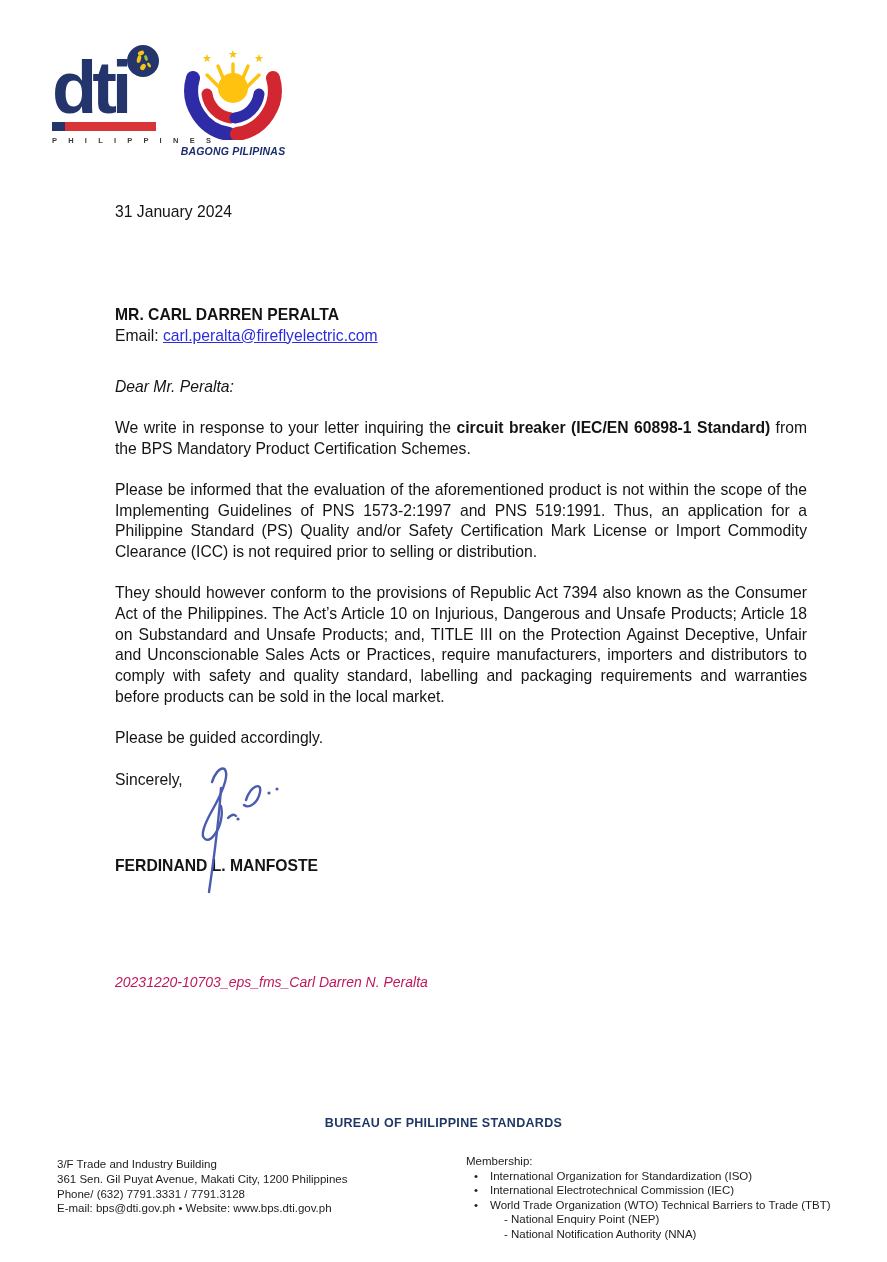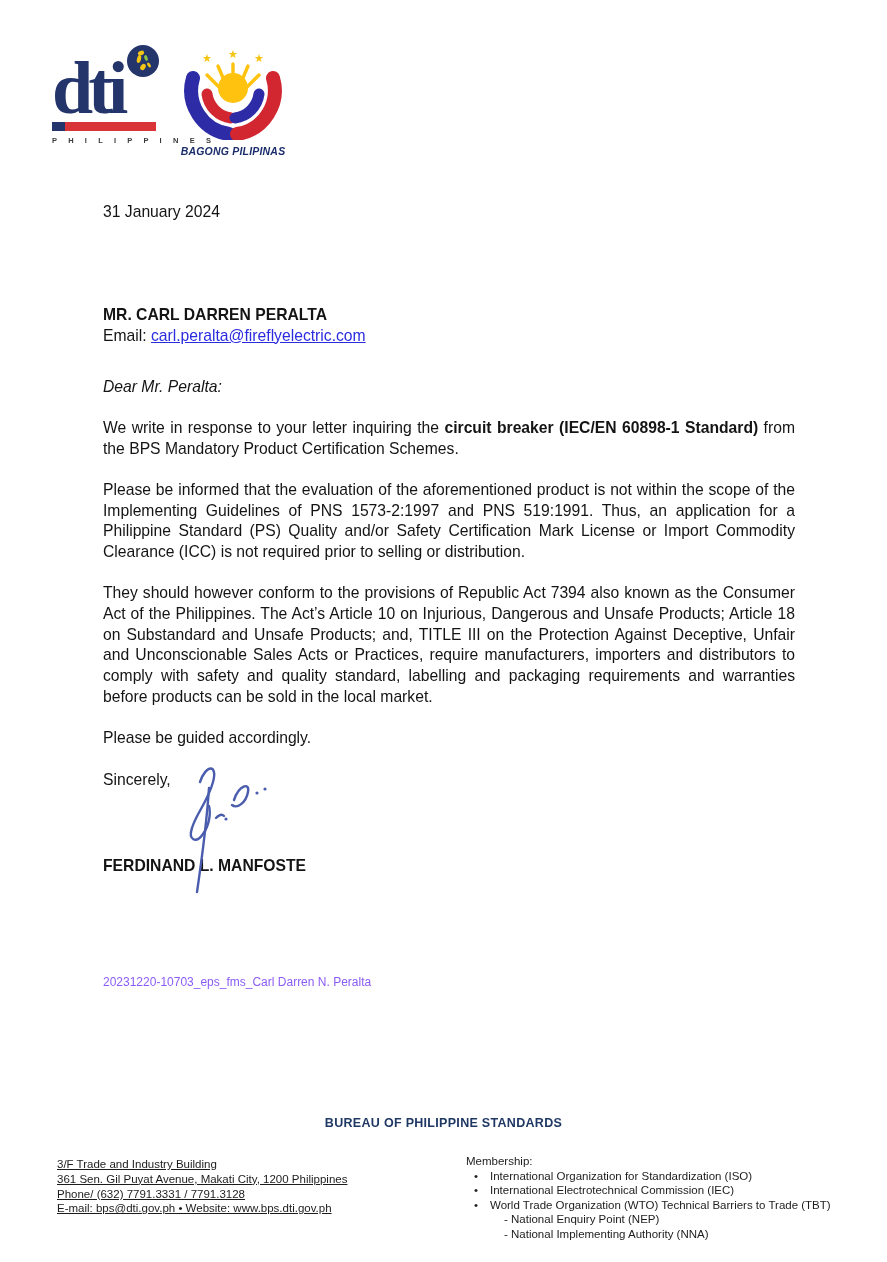--- a/index.html
+++ b/index.html
@@ -12,67 +12,67 @@
     font-family:"Liberation Sans", sans-serif;
     color:#111111;
     overflow:hidden;
   }
 
   
   .logos { position:absolute; top:44px; left:52px; display:flex; gap:18px; align-items:flex-start; }
   .dti { position:relative; width:104px; }
   .dti-word {
     font-weight:bold; font-size:74px; line-height:0.82;
-    letter-spacing:-5px; color:#24356B; padding-top:14px;font-family:Liberation Serif, serif;
+    letter-spacing:-5px; color:#24356B; padding-top:14px;
   }
   .dti-globe { position:absolute; top:0px; right:-4px; }
   .dti-bar { margin-top:3px; height:9px; width:104px;
     background:linear-gradient(90deg,#24356B 0 13px,#D93438 13px); }
   .dti-country {
     margin-top:5px; font-size:7.5px; font-weight:600;
     letter-spacing:4.6px; color:#3a3a3a; white-space:nowrap;
   }
   .bagong { margin-top:4px; width:118px; text-align:center; }
   .bagong-label {
     margin-top:1px; font-size:10.5px; font-weight:bold; font-style:italic;
     color:#1B2D6B; letter-spacing:0.2px; white-space:nowrap;
   }
 
   
   .letter {
-    position:absolute; left:103px; top:202px; width:692px;
+    position:absolute; left:115px; top:202px; width:692px;
     font-size:15.7px; line-height:20.8px; color:#141414;
   }
   .letter p { text-align:justify; }
   .date-line { margin:0; }
   .recipient-block { margin-top:82px; }
   .recipient-name { font-weight:bold; }
   .email-line a, .email-line .link {
     color:#2B2BE0; text-decoration:underline; cursor:pointer;
   }
   .salutation { margin-top:31px;font-style:italic; }
   .para { margin-top:20px; }
   .closing { margin-top:20px; }
   .valediction { margin-top:21px; }
   .signer-block { margin-top:66px; position:relative; }
   .signer-name { font-weight:bold; }
   .reference {
-    margin-top:95px; font-size:12px; color:#8b5cf6;
+    margin-top:95px; font-size:14px; font-style:italic; color:#be185d;
   }
   .signature-svg { position:absolute; left:63px; top:-100px; pointer-events:none; }
 
   
   .bureau-title {
     position:absolute; top:1116px; left:0; width:100%;
     text-align:center; font-size:12.5px; font-weight:bold;
     color:#1F3864; letter-spacing:0.3px;
   }
   .footer-left {
     position:absolute; left:57px; top:1157px;
-    font-size:11.5px; line-height:14.8px; color:#1c1c1c;text-decoration:underline;
+    font-size:11.5px; line-height:14.8px; color:#1c1c1c;
   }
   .footer-right {
     position:absolute; left:466px; top:1154px;
     font-size:11.5px; line-height:14.6px; color:#1c1c1c;
   }
   .mitem { display:flex; }
   .mitem .bullet { width:10px; margin-left:8px; margin-right:6px; }
   .msub { margin-left:38px; }
 </style>
 </head>
@@ -182,16 +182,16 @@
     </div>
     <div class="mitem">
       <span class="bullet">•</span>
       <span>International Electrotechnical Commission (IEC)</span>
     </div>
     <div class="mitem">
       <span class="bullet">•</span>
       <span>World Trade Organization (WTO) Technical Barriers to Trade (TBT)</span>
     </div>
     <div class="msub">- National Enquiry Point (NEP)</div>
-    <div class="msub">- National Implementing Authority (NNA)</div>
+    <div class="msub">- National Notification Authority (NNA)</div>
   </div>
 
 </div>
 
 </body></html>

